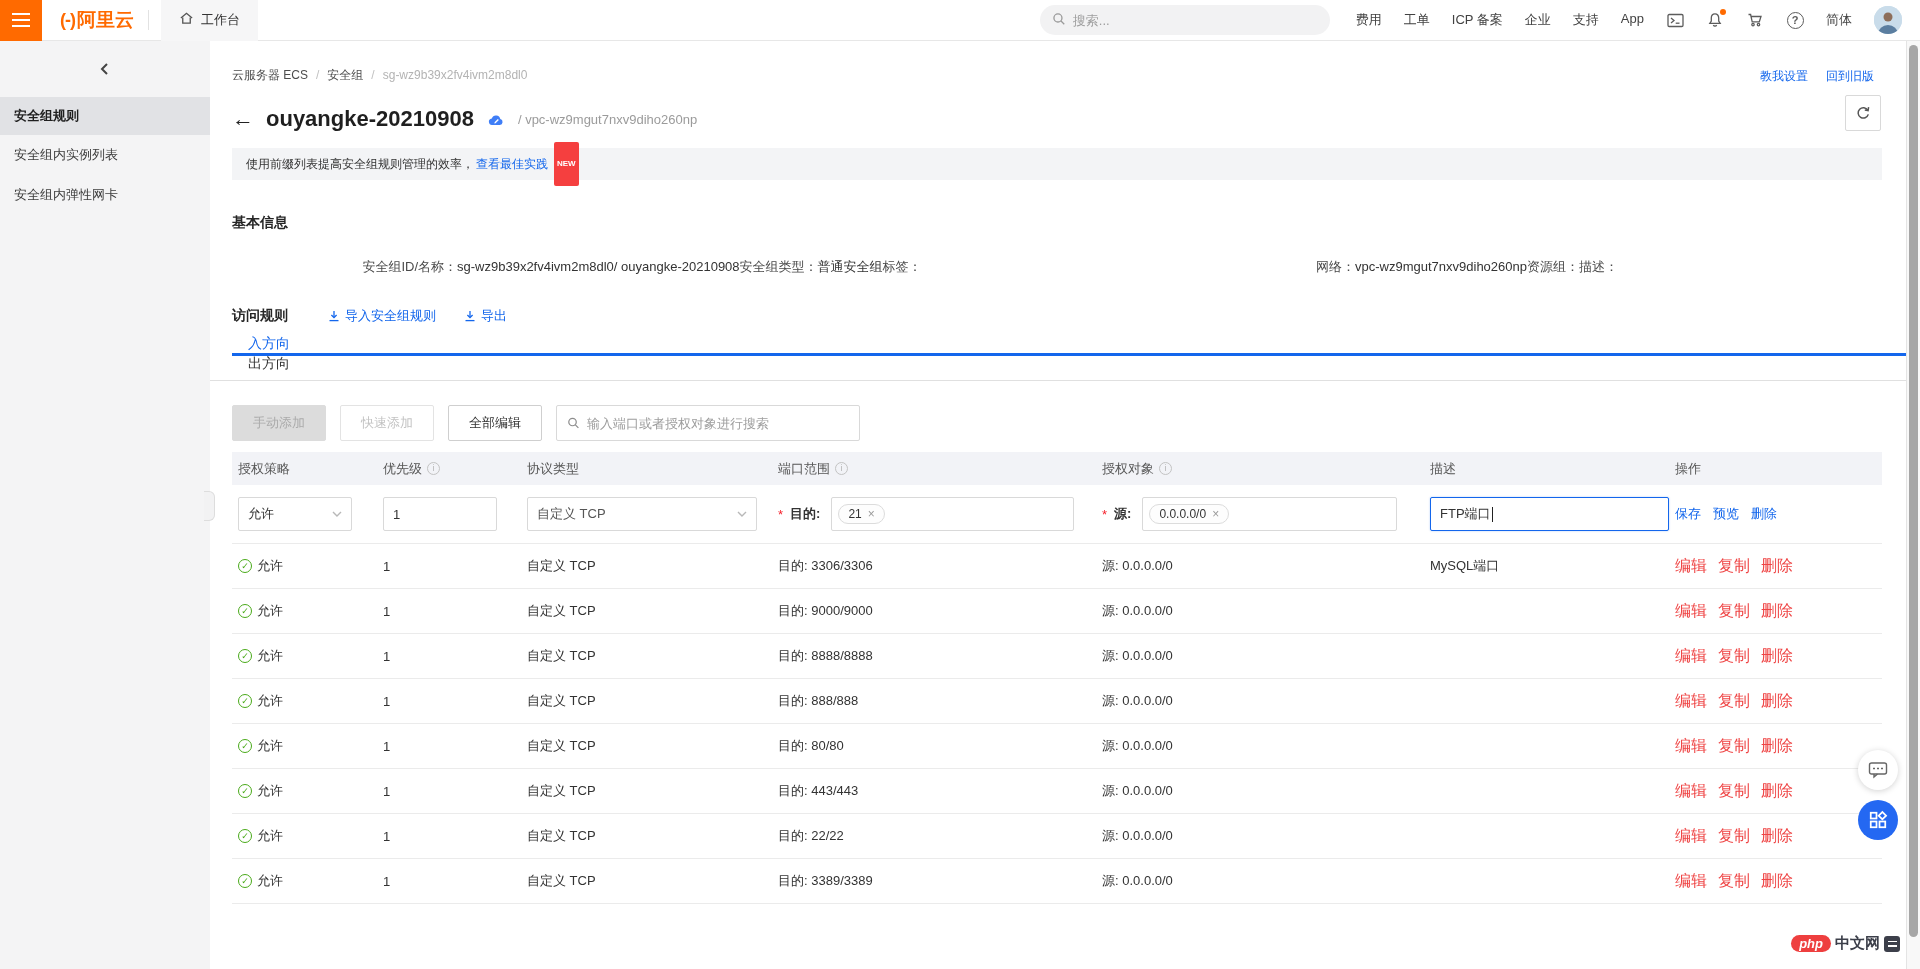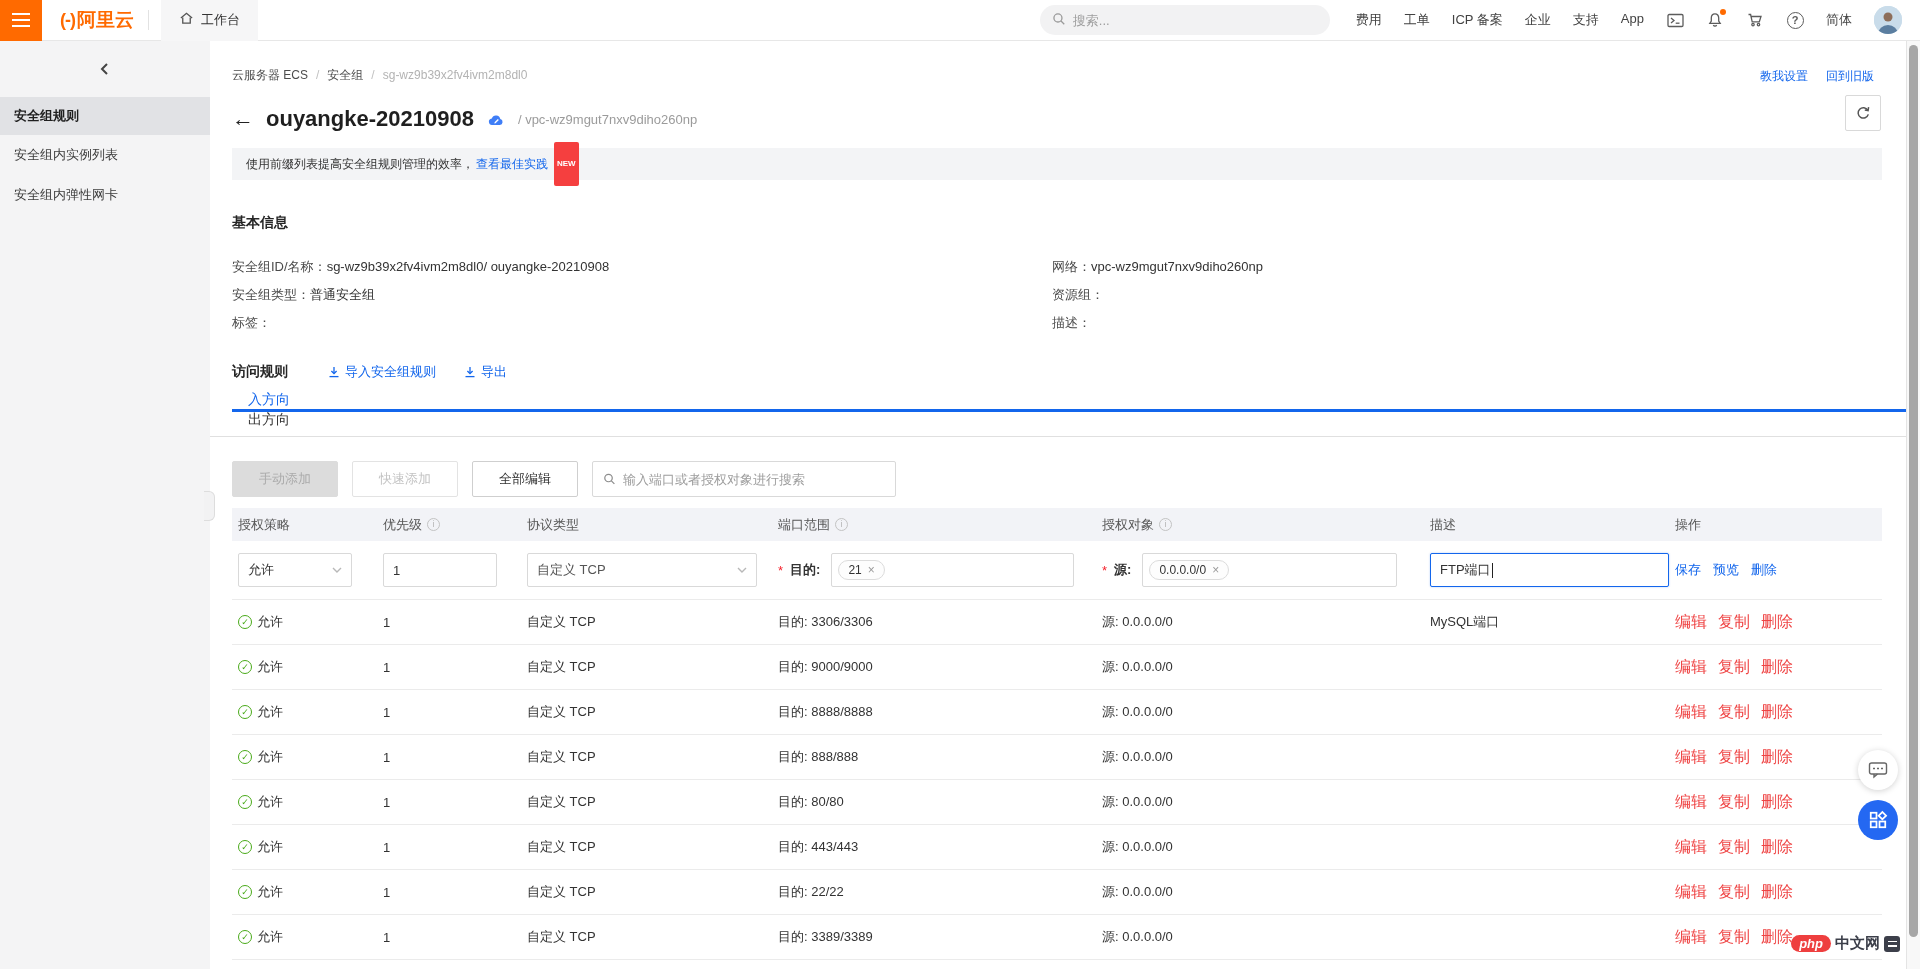--- a/index.html
+++ b/index.html
@@ -67,42 +67,42 @@
 
   
   .banner { margin-top:13px; height:32px; background:#f3f4f6; display:flex; align-items:center;
     padding-left:14px; font-size:12px; color:#333; gap:2px; }
   .new-badge { background:#f53f3f; color:#fff; font-size:8px; font-weight:bold; border-radius:2px;
     padding:17px 3px; margin-left:4px; line-height:10px; }
 
   
   .sec-heading { margin-top:34px; font-size:14px; font-weight:bold; color:#262626; height:20px; }
   .info-grid { margin-top:19px; display:grid; grid-template-columns:820px 1fr; }
-  .info-col { display:flex; flex-direction:column;justify-content:center; }
+  .info-col { display:flex; flex-direction:row;justify-content:center; }
   .info-line { line-height:28px; font-size:13px; }
   .info-label { color:#4a4a4a; }
   .info-value { color:#333; }
 
   
   .rules-head { margin-top:24px; height:22px; display:flex; align-items:center; }
   .rules-title { font-size:14px; font-weight:bold; color:#262626; }
   .rule-link { display:inline-flex; align-items:center; gap:5px; color:#1366ec; font-size:13px;
     margin-left:40px; cursor:pointer; }
   .rule-link + .rule-link { margin-left:28px; }
 
   
   .tabs-row { margin-top:8px; height:46px; border-bottom:1px solid #e0e0e0; }
   .tabs-inner { padding-left:22px; display:flex; height:100%;flex-direction:column; }
   .tab { padding:0 16px; font-size:14px; color:#333; display:flex; align-items:center; cursor:pointer;
     border-bottom:3px solid transparent; margin-bottom:-1px; }
   .tab.active { color:#1366ec; border-bottom-color:#1366ec; }
 
   
   .toolbar { margin-top:24px; display:flex; align-items:center; gap:14px; }
-  .btn { height:36px; padding:0 26px; min-width:78px; border-radius:2px; font-size:13px;
+  .btn { height:36px; padding:0 20px; min-width:78px; border-radius:2px; font-size:13px;
     display:inline-flex; align-items:center; justify-content:center; cursor:pointer; font-family:inherit; }
   .btn-disabled-primary { background:#dcdcdc; color:#ababab; border:1px solid #dcdcdc; cursor:not-allowed; }
   .btn-disabled { background:#fff; color:#c3c3c3; border:1px solid #e3e3e3; cursor:not-allowed; }
   .btn-normal { background:#fff; color:#333; border:1px solid #cfcfcf; }
   .search-box { width:304px; height:36px; border:1px solid #d9d9d9; border-radius:2px; display:flex;
     align-items:center; padding:0 10px; gap:7px; color:#999; }
   .search-box input { border:none; outline:none; font-size:13px; width:100%; color:#0f766e; font-family:inherit; }
   .search-box input::placeholder { color:#9d9d9d; }
 
   

